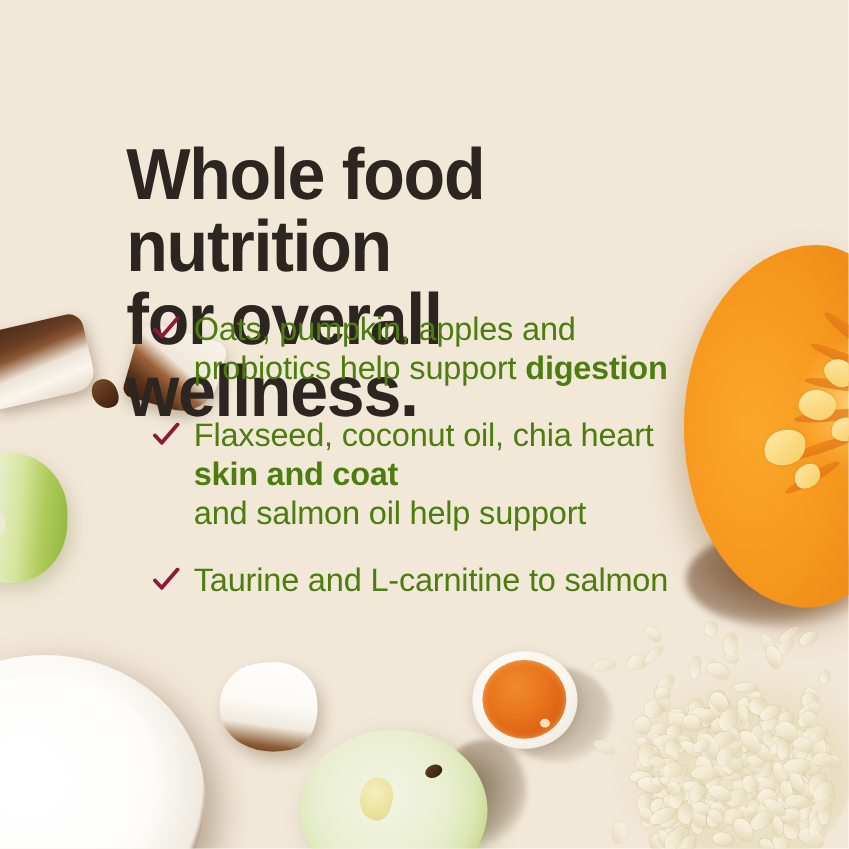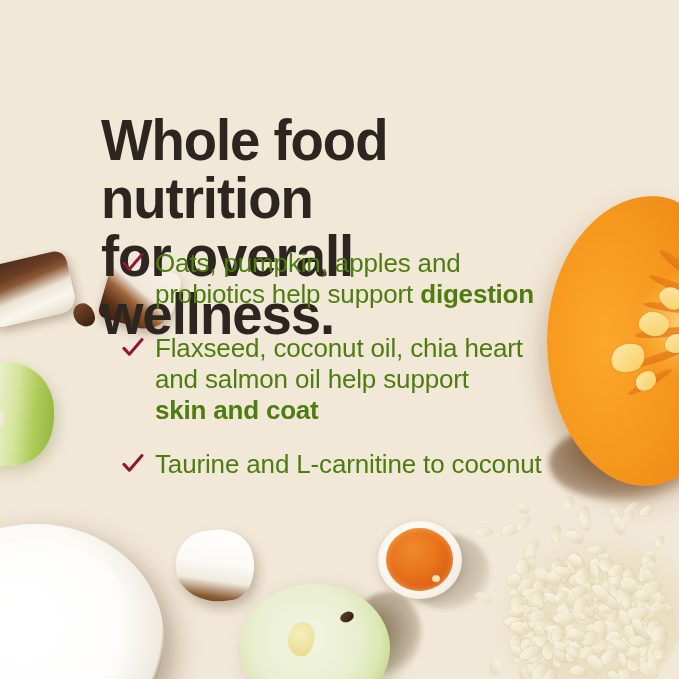--- a/index.html
+++ b/index.html
@@ -588,26 +588,26 @@
           <span class="line"><span>Oats, pumpkin, apples and</span></span>
           <span class="line"><span>probiotics help support </span><b>digestion</b></span>
         </li>
         <li class="bullet">
           <span class="check">
             <svg width="22" height="20" viewBox="0 0 22 20">
               <path d="M2 10.4 L7.4 16.2 L20 1.6" fill="none" stroke="#8E1838" stroke-width="3.1" stroke-linecap="round" stroke-linejoin="round"></path>
             </svg>
           </span>
           <span class="line"><span>Flaxseed, coconut oil, chia heart</span></span>
+          <span class="line"><b>skin and coat</b></span>
           <span class="line"><span>and salmon oil help support</span></span>
-          <span class="line"><b>skin and coat</b></span>
         </li>
         <li class="bullet">
           <span class="check">
             <svg width="22" height="20" viewBox="0 0 22 20">
               <path d="M2 10.4 L7.4 16.2 L20 1.6" fill="none" stroke="#8E1838" stroke-width="3.1" stroke-linecap="round" stroke-linejoin="round"></path>
             </svg>
           </span>
-          <span class="line"><span>Taurine and L-carnitine to coconut</span></span>
+          <span class="line"><span>Taurine and L-carnitine to salmon</span></span>
         </li>
       </ul>
   </div>
 </div>
 
 </body></html>

